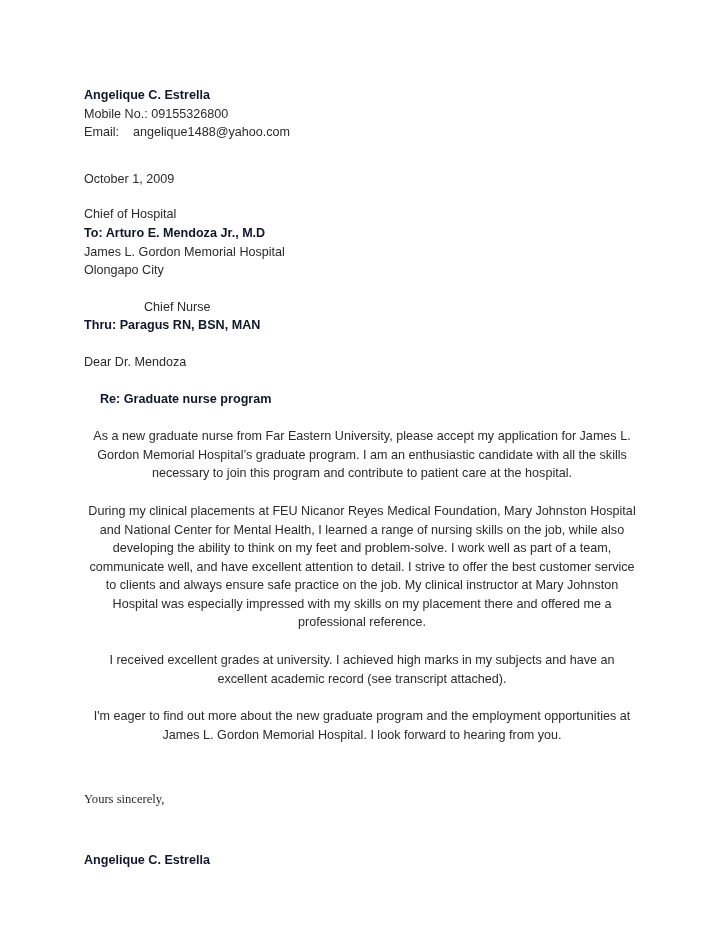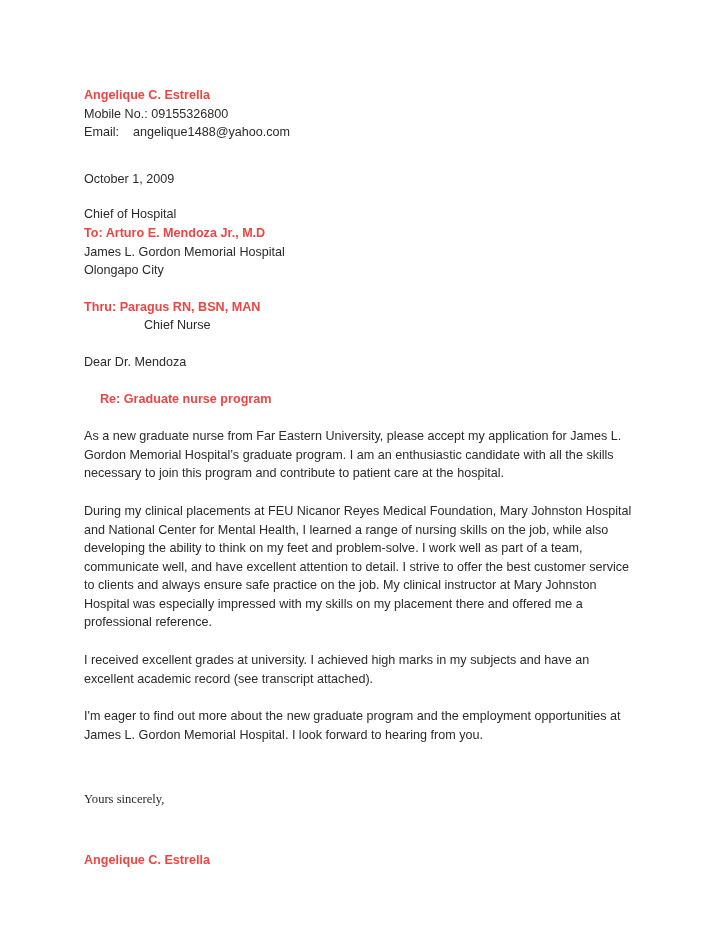--- a/index.html
+++ b/index.html
@@ -33,42 +33,42 @@
   .line,
   .para {
     font-size: 12.6px;
     line-height: 18.6px;
     color: #2b2b2b;
     margin: 0;
   }
 
   .bold {
     font-weight: bold;
-    color: #ef4444;
+    color: #0f172a;
   }
 
   
   .sender-block { margin-bottom: 0; }
 
   .date-block { margin-top: 28px; }
 
   .recipient-block { margin-top: 17px; }
 
   .thru-block { margin-top: 18px; }
 
   .indent {
     padding-left: 60px;
   }
 
   .salutation-block { margin-top: 18px; }
 
   .subject-block { margin-top: 18px; padding-left: 16px; }
 
   .body-block { margin-top: 19px; }
-  .body-block .para { text-align: left; }
+  .body-block .para { text-align: center; }
 
   .closing-block { margin-top: 46px; font-family: Liberation Serif, serif; }
 
   .signature-block { margin-top: 42px; }
 
   .tabgap {
     display: inline-block;
     width: 14px;
   }
 </style>
@@ -89,22 +89,22 @@
     </div>
 
     <div class="recipient-block">
       <div class="line">Chief of Hospital</div>
       <div class="line bold">To: Arturo E. Mendoza Jr., M.D</div>
       <div class="line">James L. Gordon Memorial Hospital</div>
       <div class="line">Olongapo City</div>
     </div>
 
     <div class="thru-block">
+      <div class="line indent">Chief Nurse</div>
       <div class="line bold">Thru: Paragus RN, BSN, MAN</div>
-      <div class="line indent">Chief Nurse</div>
     </div>
 
     <div class="salutation-block">
       <div class="line">Dear Dr. Mendoza</div>
     </div>
 
     <div class="subject-block">
       <div class="line bold">Re: Graduate nurse program</div>
     </div>
 

